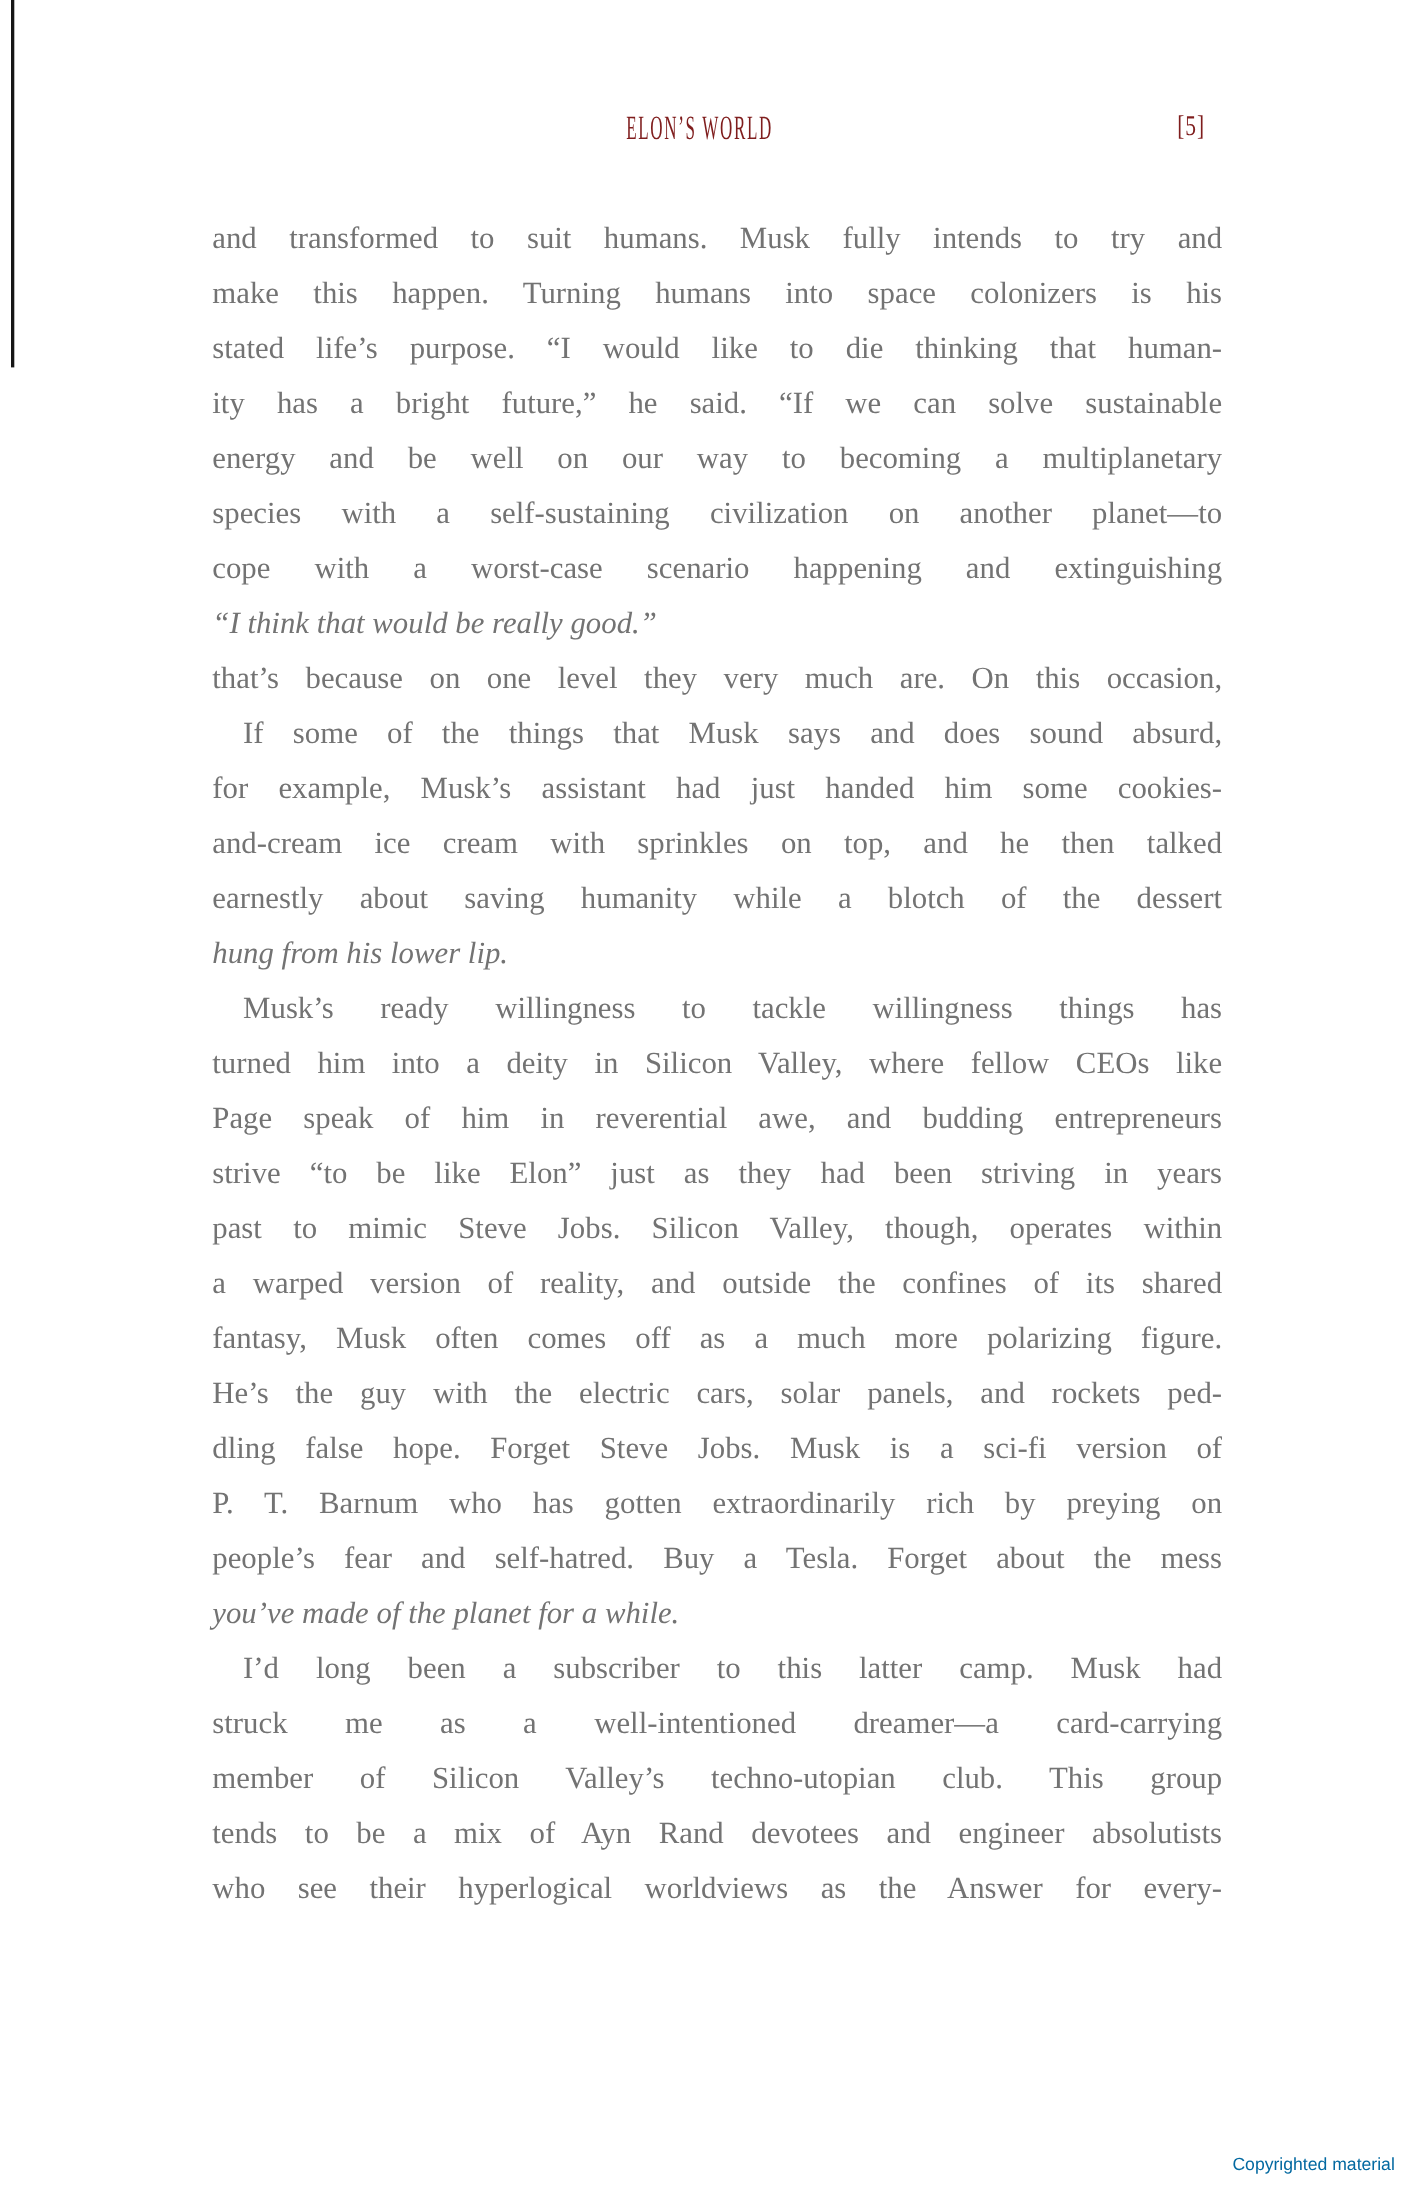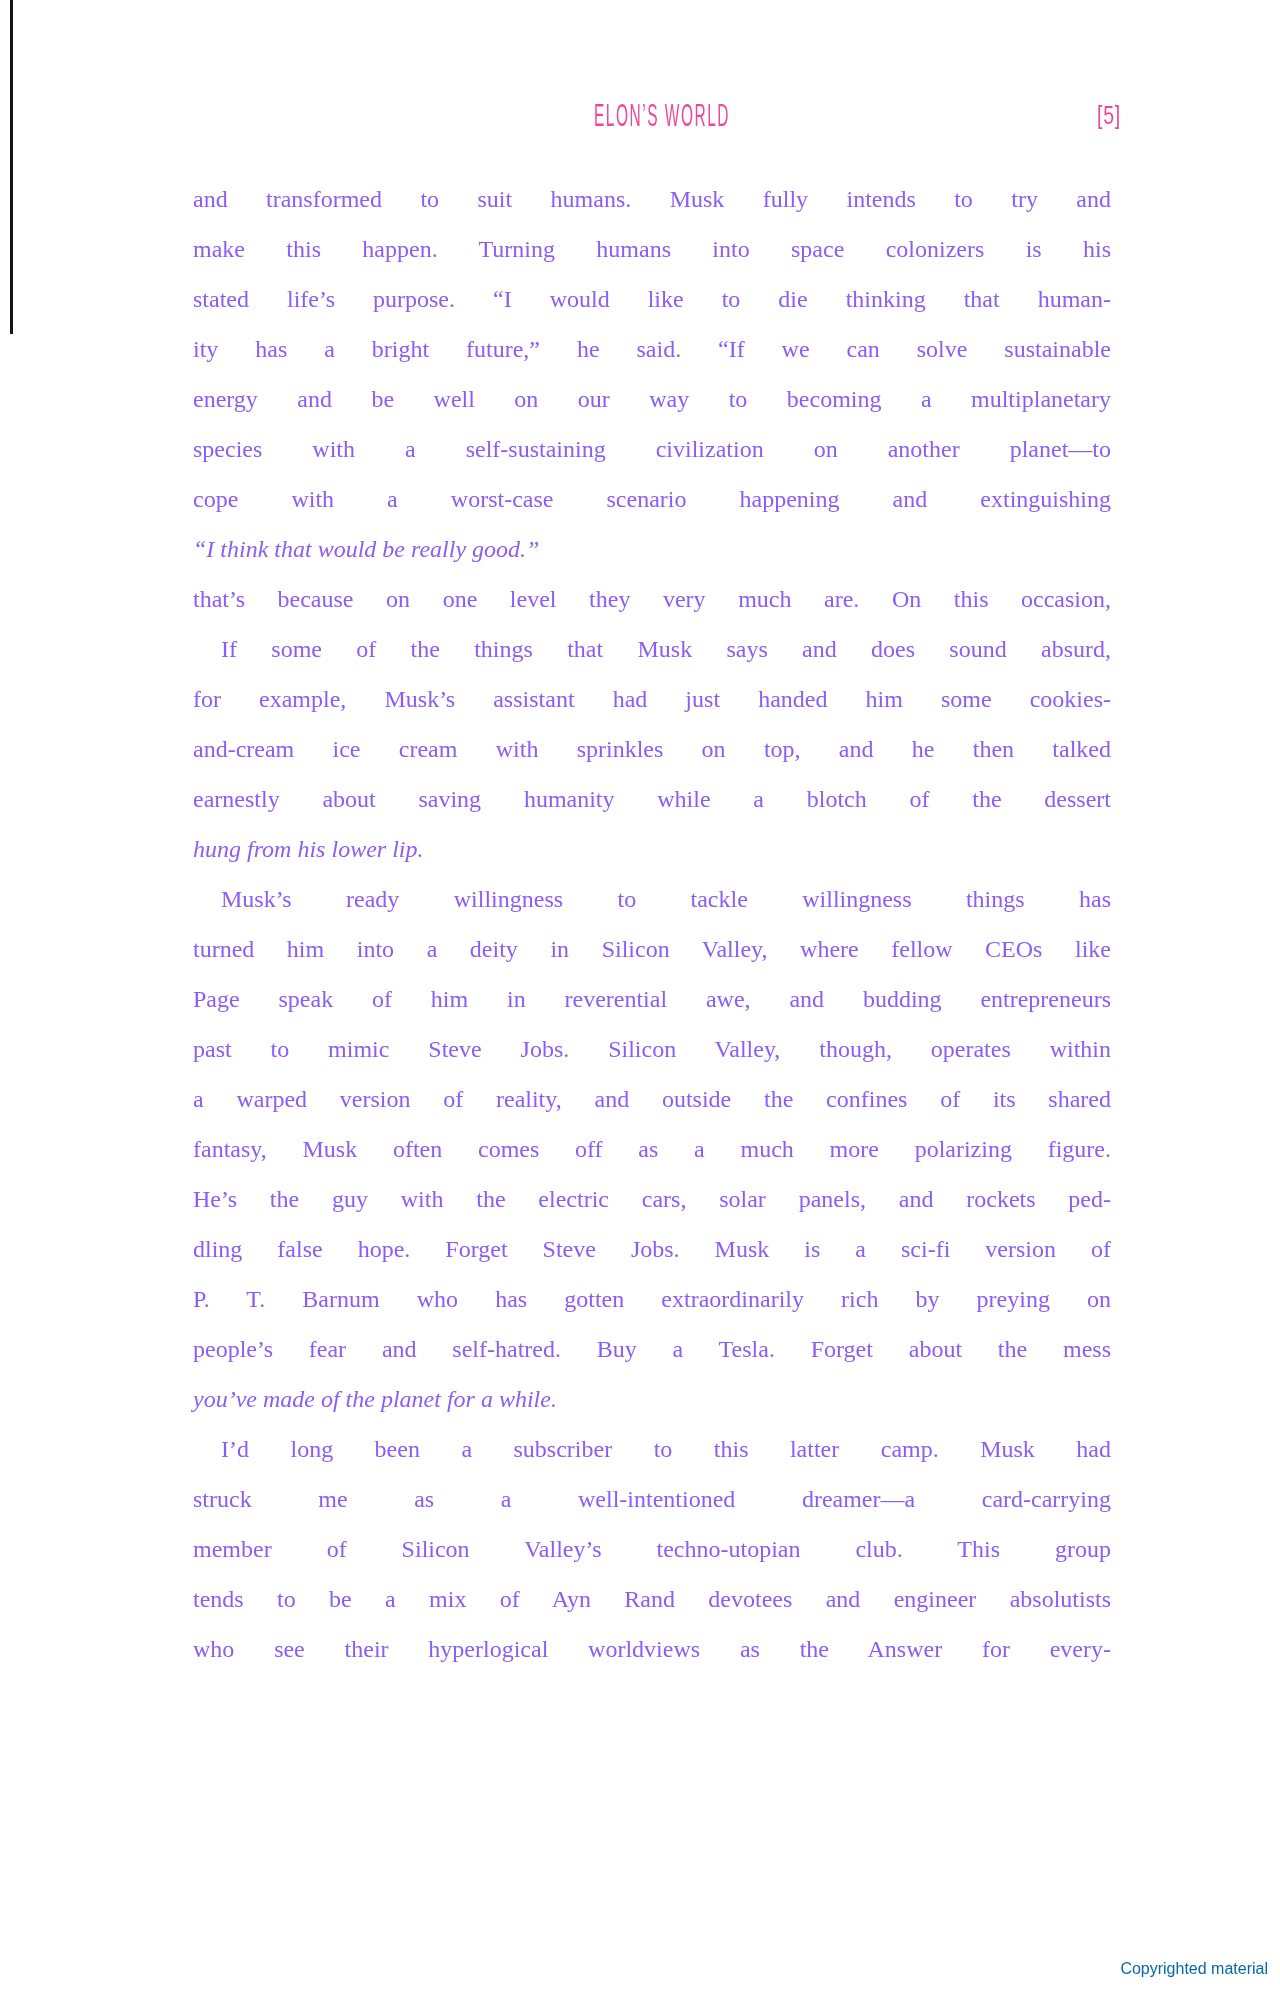--- a/index.html
+++ b/index.html
@@ -15,25 +15,25 @@
     position: absolute;
     left: 10px;
     top: 0;
     width: 3px;
     height: 334px;
     background: #161616;
   }
   .running-head {
     position: absolute;
     top: 100px;
-    left: 203px;
+    left: 177px;
     width: 918px;
     height: 32px;
-    font-family: Liberation Sans, sans-serif;
-    color: #ec4899;
+    font-family: Liberation Serif, serif;
+    color: #7f1d1d;
   }
   .running-title {
     display: block;
     text-align: center;
     font-size: 31px;
     line-height: 31px;
     letter-spacing: 3px;
     transform: scaleX(0.5);
     transform-origin: 50% 50%;
     white-space: nowrap;
@@ -44,26 +44,26 @@
     top: 2px;
     font-size: 26px;
     line-height: 26px;
     letter-spacing: 1px;
     transform: scaleX(0.75);
     transform-origin: 100% 50%;
     white-space: nowrap;
   }
   .body-text {
     position: absolute;
-    top: 174px;
+    top: 192px;
     left: 193px;
     width: 918px;
-    font-size: 24px;
+    font-size: 28px;
     line-height: 50px;
-    color: #8b5cf6;
+    color: #737373;
   }
   .line {
     text-align: justify;
     text-align-last: justify;
     text-justify: inter-word;
     height: 50px;
     overflow: visible;
   }
   .line.natural { text-align-last: left; font-style: italic; }
   .line.indent { text-indent: 28px; }
@@ -108,20 +108,21 @@
       <div class="line">for example, Musk’s assistant had just handed him some cookies-</div>
       <div class="line">and-cream ice cream with sprinkles on top, and he then talked</div>
       <div class="line">earnestly about saving humanity while a blotch of the dessert</div>
       <div class="line natural">hung from his lower lip.</div>
     </div>
 
     <div class="paragraph">
       <div class="line indent">Musk’s ready willingness to tackle willingness things has</div>
       <div class="line">turned him into a deity in Silicon Valley, where fellow CEOs like</div>
       <div class="line">Page speak of him in reverential awe, and budding entrepreneurs</div>
+      <div class="line">strive “to be like Elon” just as they had been striving in years</div>
       <div class="line">past to mimic Steve Jobs. Silicon Valley, though, operates within</div>
       <div class="line">a warped version of reality, and outside the confines of its shared</div>
       <div class="line">fantasy, Musk often comes off as a much more polarizing figure.</div>
       <div class="line">He’s the guy with the electric cars, solar panels, and rockets ped-</div>
       <div class="line">dling false hope. Forget Steve Jobs. Musk is a sci-fi version of</div>
       <div class="line">P. T. Barnum who has gotten extraordinarily rich by preying on</div>
       <div class="line">people’s fear and self-hatred. Buy a Tesla. Forget about the mess</div>
       <div class="line natural">you’ve made of the planet for a while.</div>
     </div>
 

